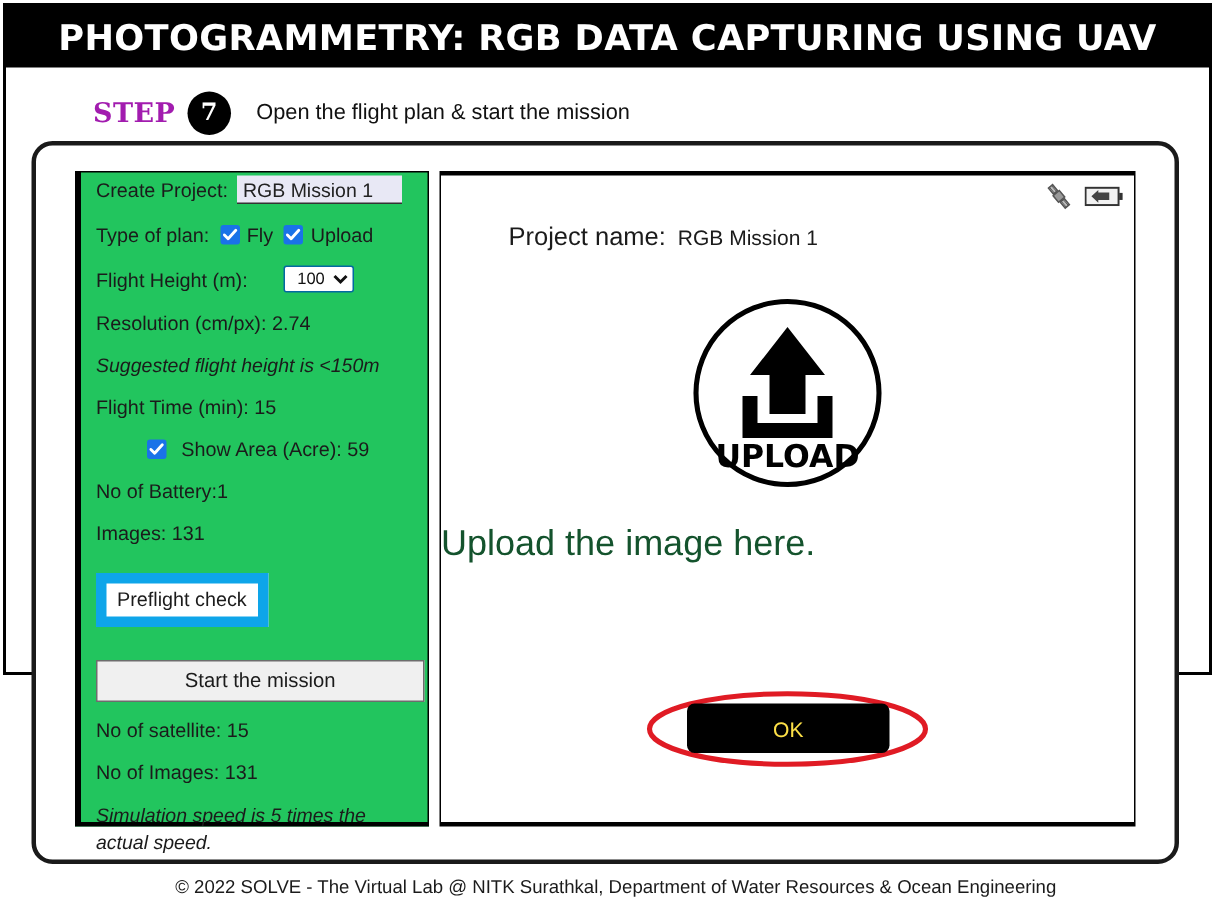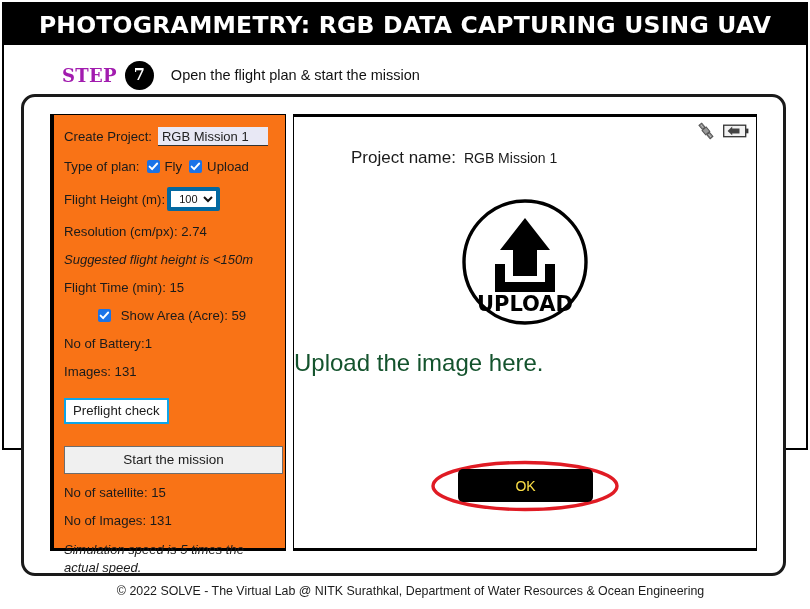--- a/index.html
+++ b/index.html
@@ -88,22 +88,22 @@
   }
 
   
   #left-panel {
     position: absolute;
     left: 26px; top: 17px;
     width: 236px; height: 437px;
     border: 1px solid #000;
     border-left: 4px solid #000;
     border-bottom: 3px solid #000;
-    background: #f97316;
-    padding: 12px 10px 0 10px;
+    background: #22c55e;
+    padding: 2px 10px 0 10px;
   }
   .row {
     display: flex;
     align-items: center;
     font-size: 13.2px;
     color: #1b1b1b;
     margin-bottom: 13px;
     white-space: nowrap;
   }
   .row.hint {
@@ -135,37 +135,37 @@
     align-items: center;
     justify-content: center;
     flex: none;
   }
   .cbx svg { display: block; }
   .cbx-gap-l { margin-left: 7px; }
   .cbx-txt { margin-left: 5px; }
 
   
   #height-select {
-    margin-left: 2px;
+    margin-left: 24px;
     font-family: "Liberation Sans", sans-serif;
     font-size: 11px;
     padding: 1px 2px 1px 4px;
-    border: 4px solid #0369a1;
+    border: 1px solid #0369a1;
     background: #fff;
     color: #111;
     border-radius: 2px;
   }
 
   
   #preflight-btn {
     font-family: "Liberation Sans", sans-serif;
     font-size: 13.2px;
     color: #1b1b1b;
     background: #fff;
-    border: 2px solid #0ea5e9;
+    border: 7px solid #0ea5e9;
     padding: 3px 7px 4px 7px;
     margin-top: 6px;
     cursor: pointer;
   }
   #start-btn {
     display: block;
     width: 219px;
     font-family: "Liberation Sans", sans-serif;
     font-size: 13.5px;
     color: #1b1b1b;
@@ -197,21 +197,20 @@
   #project-name-row {
     position: absolute;
     left: 45px; top: 31px;
     display: flex;
     align-items: baseline;
     white-space: nowrap;
   }
   #project-name-label {
     font-size: 17px;
     color: #1b1b1b;
-    margin-left: 12px;
   }
   #project-name-value {
     font-size: 14px;
     color: #1b1b1b;
     margin-left: 8px;
   }
   #upload-circle {
     position: absolute;
     left: 50%;
     transform: translateX(-50%);

